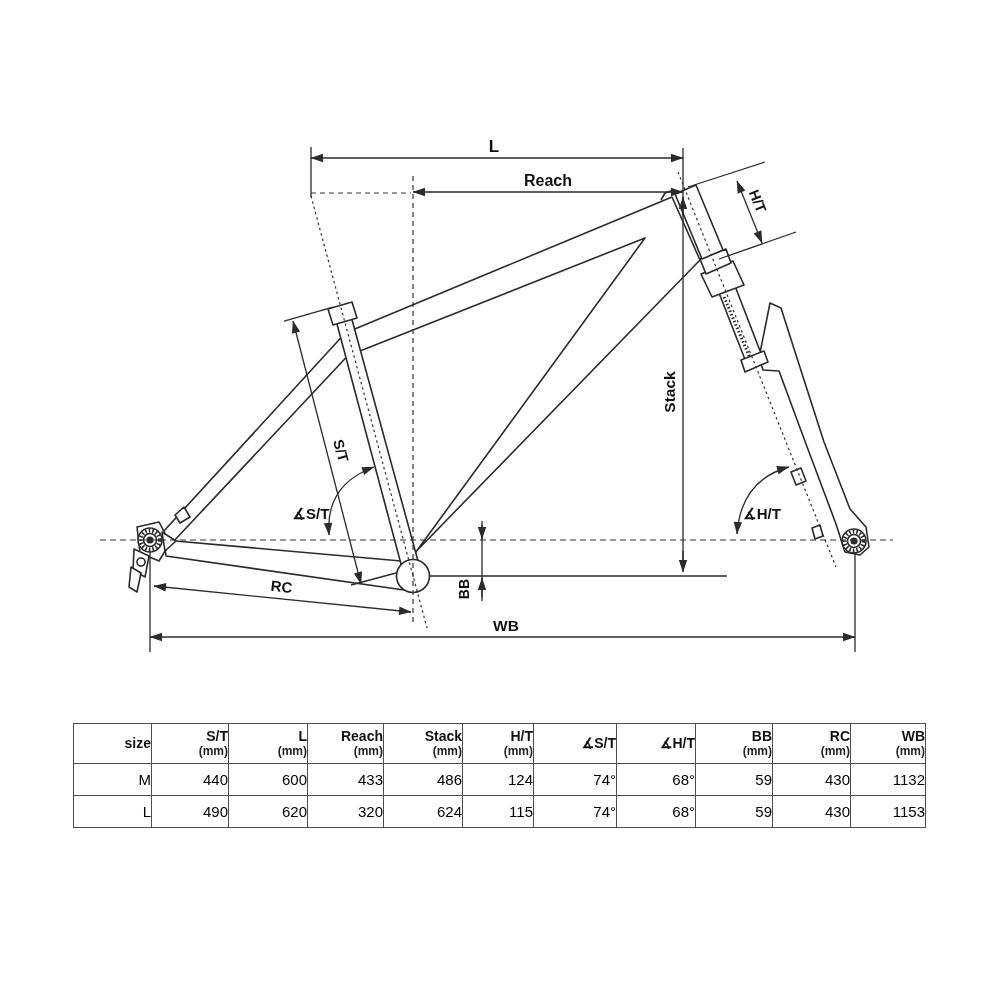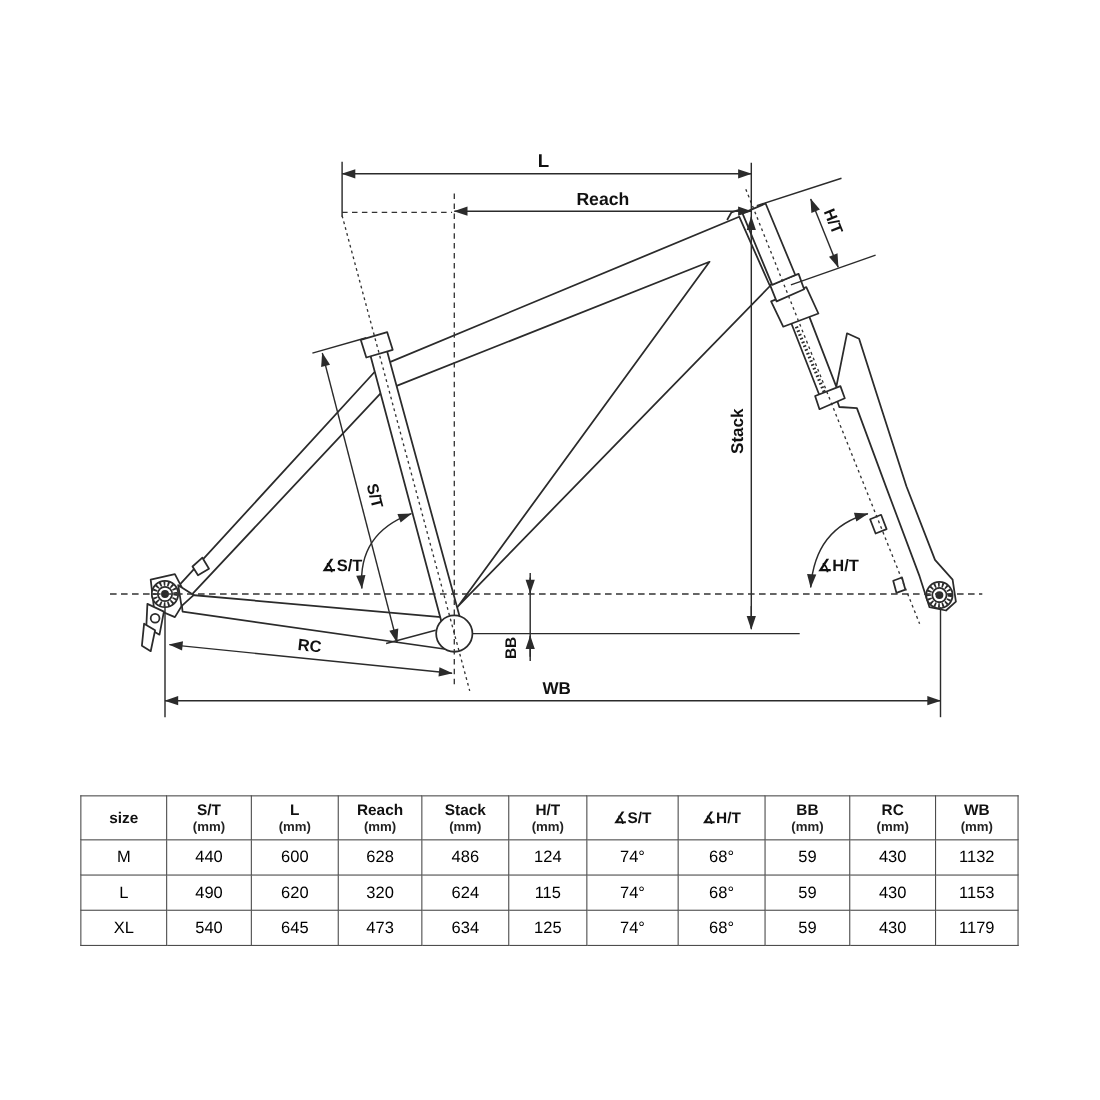--- a/index.html
+++ b/index.html
@@ -11,21 +11,21 @@
   #diagram{position:absolute;left:0;top:0;width:1000px;height:1000px;}
   svg text{fill:#111;font-family:"Liberation Sans", sans-serif;font-weight:bold;}
 
   .geo-table{
     position:absolute;left:73px;top:723px;width:852px;
     border-collapse:collapse;table-layout:fixed;
     font-family:"Liberation Sans", sans-serif;
   }
   .geo-table td,.geo-table th{
     border:1.5px solid #4d4d4d;
-    text-align:center;vertical-align:middle;
+    text-align:right;vertical-align:middle;
     padding:0;overflow:hidden;white-space:nowrap;
   }
   .geo-table thead th{height:39px;font-weight:bold;font-size:14px;line-height:1.1;}
   .geo-table thead .sub{font-weight:bold;font-size:12px;color:#222;}
   .geo-table tbody td{height:31px;font-size:15px;font-weight:normal;color:#000;}
 </style>
 </head>
 <body>
 
 <svg id="diagram" viewBox="0 0 1000 1000" xmlns="http://www.w3.org/2000/svg">
@@ -187,21 +187,21 @@
           <div>WB</div>
           <div class="sub">(mm)</div>
         </th>
       </tr>
     </thead>
   <tbody>
       <tr>
         <td>M</td>
         <td>440</td>
         <td>600</td>
-        <td>628</td>
+        <td>433</td>
         <td>486</td>
         <td>124</td>
         <td>74°</td>
         <td>68°</td>
         <td>59</td>
         <td>430</td>
         <td>1132</td>
       </tr>
       <tr>
         <td>L</td>
@@ -209,27 +209,14 @@
         <td>620</td>
         <td>320</td>
         <td>624</td>
         <td>115</td>
         <td>74°</td>
         <td>68°</td>
         <td>59</td>
         <td>430</td>
         <td>1153</td>
       </tr>
-      <tr>
-        <td>XL</td>
-        <td>540</td>
-        <td>645</td>
-        <td>473</td>
-        <td>634</td>
-        <td>125</td>
-        <td>74°</td>
-        <td>68°</td>
-        <td>59</td>
-        <td>430</td>
-        <td>1179</td>
-      </tr>
     </tbody>
 </table>
 
 </body></html>

